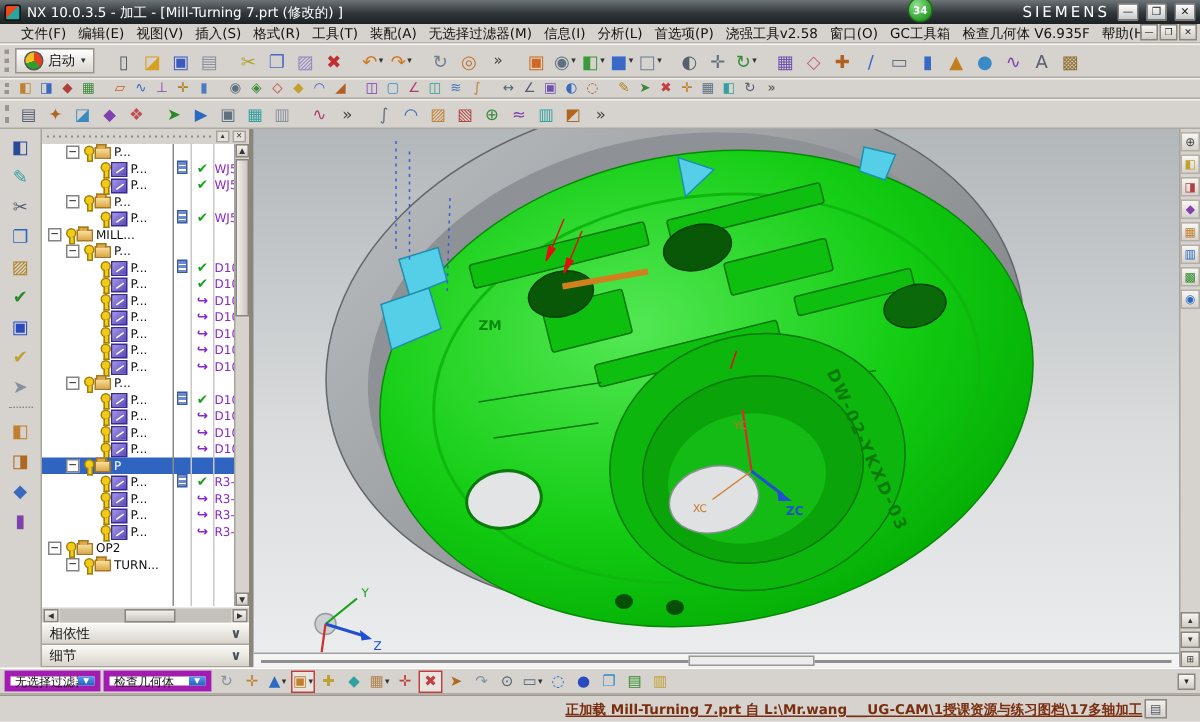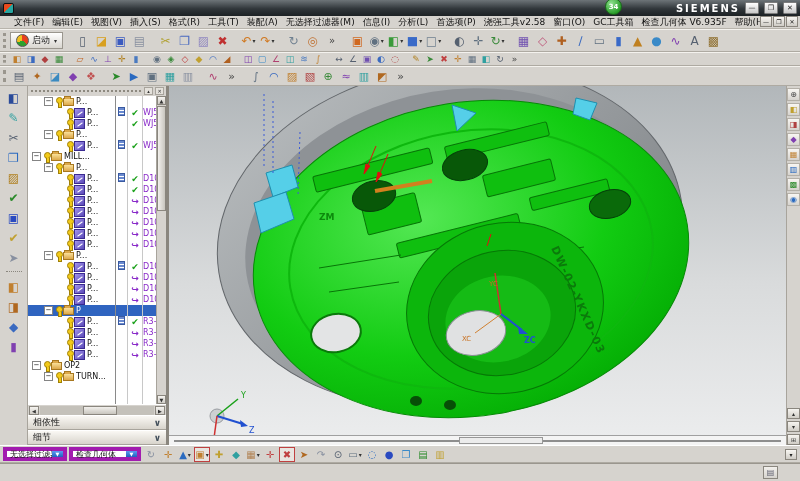--- a/index.html
+++ b/index.html
@@ -10,21 +10,21 @@
 
 #titlebar{position:absolute;left:0;top:0;width:800px;height:16px;
  background:linear-gradient(#6d7478,#30363a 55%,#1c2124);color:#fff;
  display:flex;align-items:center;gap:4px;padding:0 3px;}
 .nx-logo{width:11px;height:11px;border-radius:2px;
  background:linear-gradient(135deg,#e84a1e 0 45%,#27a5a0 45% 100%);border:1px solid #111}
 #title-text{font-size:9px;white-space:nowrap;overflow:hidden}
 #overlay-badge{position:absolute;left:605px;top:-2px;width:17px;height:17px;border-radius:50%;
  background:radial-gradient(circle at 35% 30%,#8fe08f,#2ca02c 70%,#1d7a1d);
  color:#fff;font-size:7px;font-weight:bold;text-align:center;line-height:17px;border:1px solid #1a6a1a}
-#brand{margin-left:auto;font-weight:bold;letter-spacing:2px;font-size:10px}
+#brand{margin-left:auto;font-weight:normal;letter-spacing:2px;font-size:10px}
 .winbtn{width:14px;height:12px;margin-left:1px;background:linear-gradient(#fefefe,#c9c9c9);
  border:1px solid #7d7d7d;border-radius:1px;color:#222;font-size:7px;line-height:10px;text-align:center}
 
 
 #menubar{position:absolute;left:0;top:16px;width:800px;height:13px;background:#d6d3ce;
  display:flex;align-items:center;padding-left:10px;border-bottom:1px solid #b8b4ac}
 .menu-item{padding:0 4px;white-space:nowrap;font-size:9px}
 #docbtns{position:absolute;right:2px;top:0;display:flex;gap:1px}
 .docbtn{width:12px;height:11px;background:linear-gradient(#f8f6f2,#cfccc6);border:1px solid #8a867e;
  font-size:6px;line-height:9px;text-align:center;color:#222}
@@ -155,20 +155,21 @@
 #status-box{position:absolute;right:22px;top:2px;width:15px;height:13px;border:1px solid #8a867e;
  background:linear-gradient(#f2f0ec,#d6d3ce);font-size:8px;text-align:center;line-height:12px;color:#556}
 </style>
 </head>
 <body>
 
 <div id="app">
 
   <div id="titlebar">
     <span class="nx-logo"></span>
+    <span id="title-text">NX 10.0.3.5 - 加工 - [Mill-Turning 7.prt (修改的) ]</span>
     <span id="overlay-badge">34</span>
     <span id="brand">SIEMENS</span>
     <span class="winbtn">—</span>
     <span class="winbtn">❐</span>
     <span class="winbtn">✕</span>
   </div>
 
   <div id="menubar">
     <span id="menu-items" style="display:flex">
         <span class="menu-item">文件(F)</span>
@@ -990,16 +991,17 @@
           <span class="g" style="color: rgb(42, 138, 42);">▤</span>
         </span>
         <span class="sicon">
           <span class="g" style="color: rgb(192, 160, 48);">▥</span>
         </span>
       </span>
     <span class="docbtn" id="sel-ovf">▾</span>
   </div>
 
   <div id="statusbar">
+    <span id="status-text">正加载 Mill-Turning 7.prt 自 L:\Mr.wang___UG-CAM\1授课资源与练习图档\17多轴加工</span>
     <span id="status-box">▤</span>
   </div>
 
 </div>
 
 </body></html>

